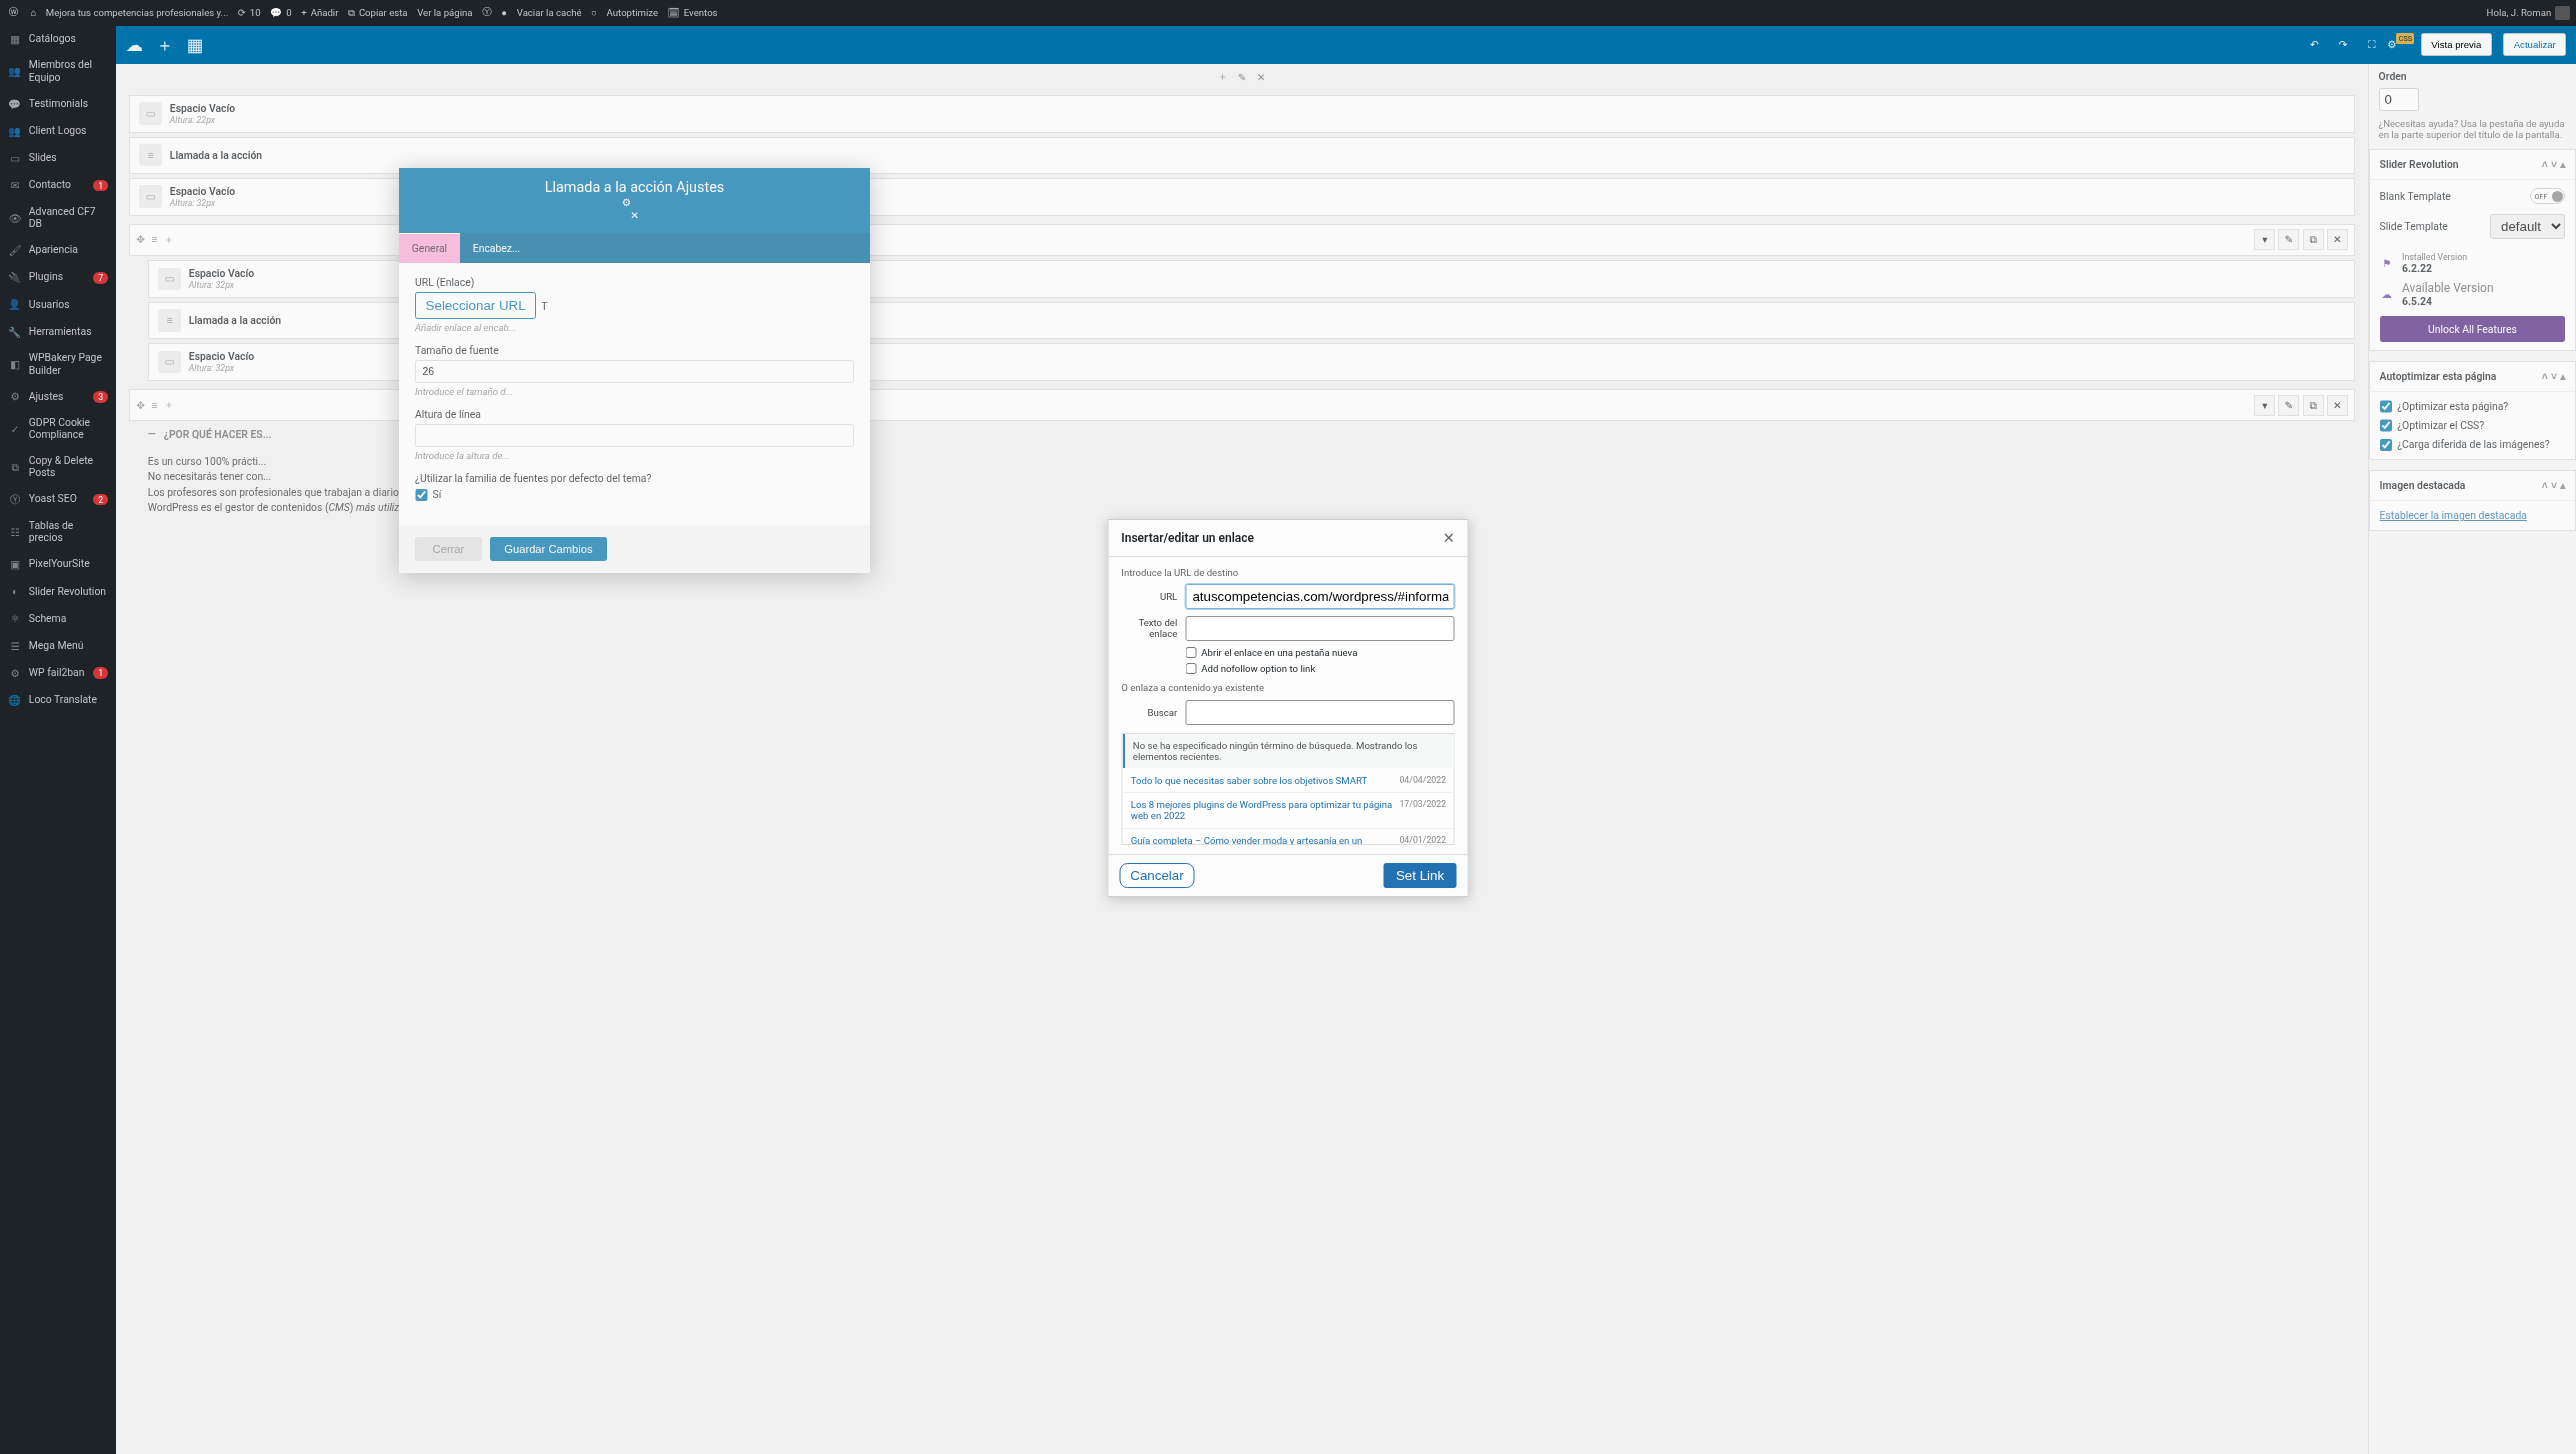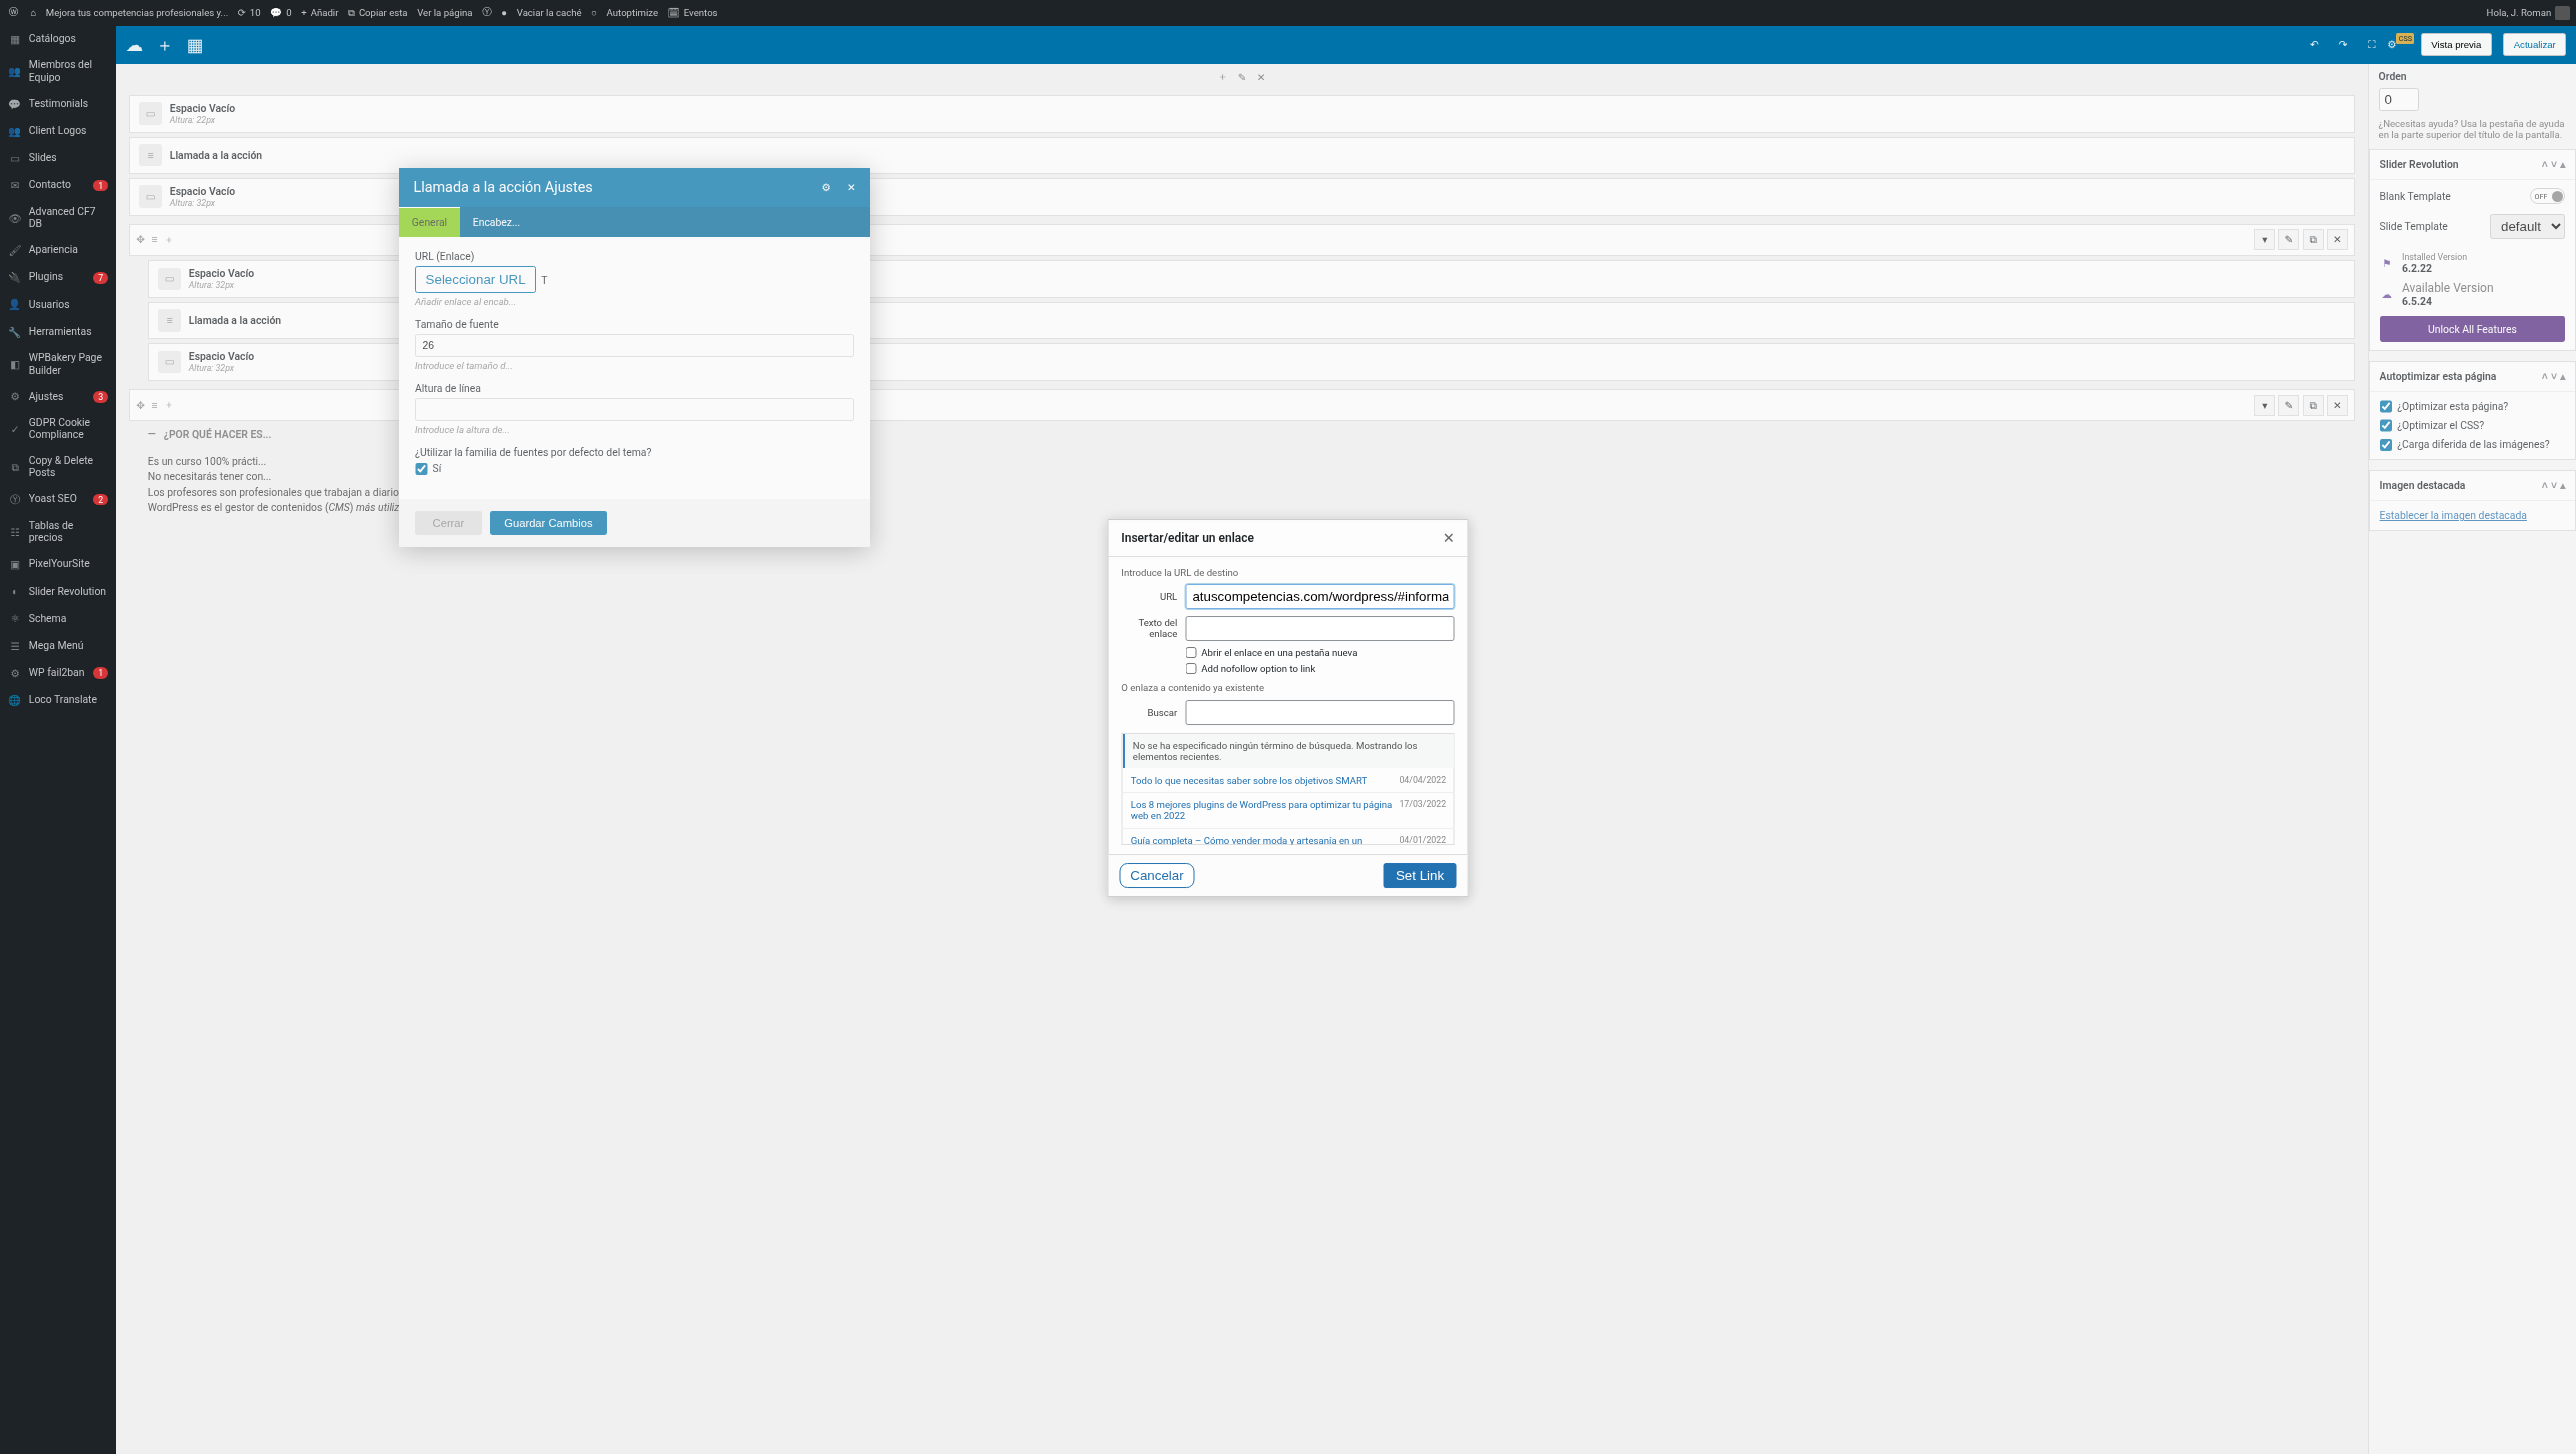--- a/index.html
+++ b/index.html
@@ -50,25 +50,25 @@
     .section-bar .sicon { color: #888; cursor: pointer; }
     .section-bar .sactions { margin-left: auto; display: flex; gap: 3.2px; }
     .section-bar .sbtn { width: 21px; height: 21px; background: #f6f7f7; border: 0.8px solid #dcdcde; display: flex; align-items: center; justify-content: center; cursor: pointer; }
     .section-content { padding-left: 19px; }
     .accordion-row { display: flex; align-items: center; padding: 6.4px 0; color: #666; font-weight: 600; }
     .body-text { padding: 6.4px 0; line-height: 1.5; color: #333; }
     .body-text em { font-style: italic; }
     
     
     .settings-panel { position: absolute; left: 283px; top: 104px; width: 471px; background: #fff; box-shadow: 0 4px 24px rgba(0,0,0,0.3); z-index: 5; }
-    .settings-header { background: #0073aa; color: #fff; padding: 11.2px 14.4px; display: flex; align-items: center; }
+    .settings-header { background: #0073aa; color: #fff; padding: 11.2px 14.4px; display: flex; align-items: center; flex-direction: column; }
     .settings-header .stitle { font-size: 14.4px; flex: 1; }
     .settings-tabs { display: flex; background: #006799; }
     .settings-tabs .stab { padding: 8px 12.8px; color: #fff; cursor: pointer; border-top: 1.6px solid transparent; }
-    .settings-tabs .stab.active { background: #84cc16; color: #333; border-top-color: #fff; }
+    .settings-tabs .stab.active { background: #f9a8d4; color: #333; border-top-color: #fff; }
     .settings-body { padding: 12.8px 16px; }
     .fieldrow { margin-bottom: 11.2px; }
     .fieldrow .flabel { font-weight: 400; margin-bottom: 3.2px; }
     .fieldrow .fhint { font-style: italic; color: #888; margin-top: 3.2px; font-size: 9.6px; }
     .urlbtn { background: #fff; border: 0.8px solid #0073aa; color: #0073aa; padding: 4.8px 9.6px; border-radius: 2.4px; cursor: pointer; }
     .textinput { width: 100%; padding: 4.8px 6.4px; border: 0.8px solid #dcdcde; border-radius: 2.4px; font-size: 10.4px; }
     .checkbox-row { display: flex; align-items: center; gap: 4.8px; }
     .checkbox-row input[type=checkbox] { width: 12.8px; height: 12.8px; accent-color: #0073aa; }
     .colorpick { display: flex; gap: 6.4px; align-items: center; }
     .colorswatch { width: 22.4px; height: 22.4px; border: 0.8px solid #ccc; background: #fff; }

